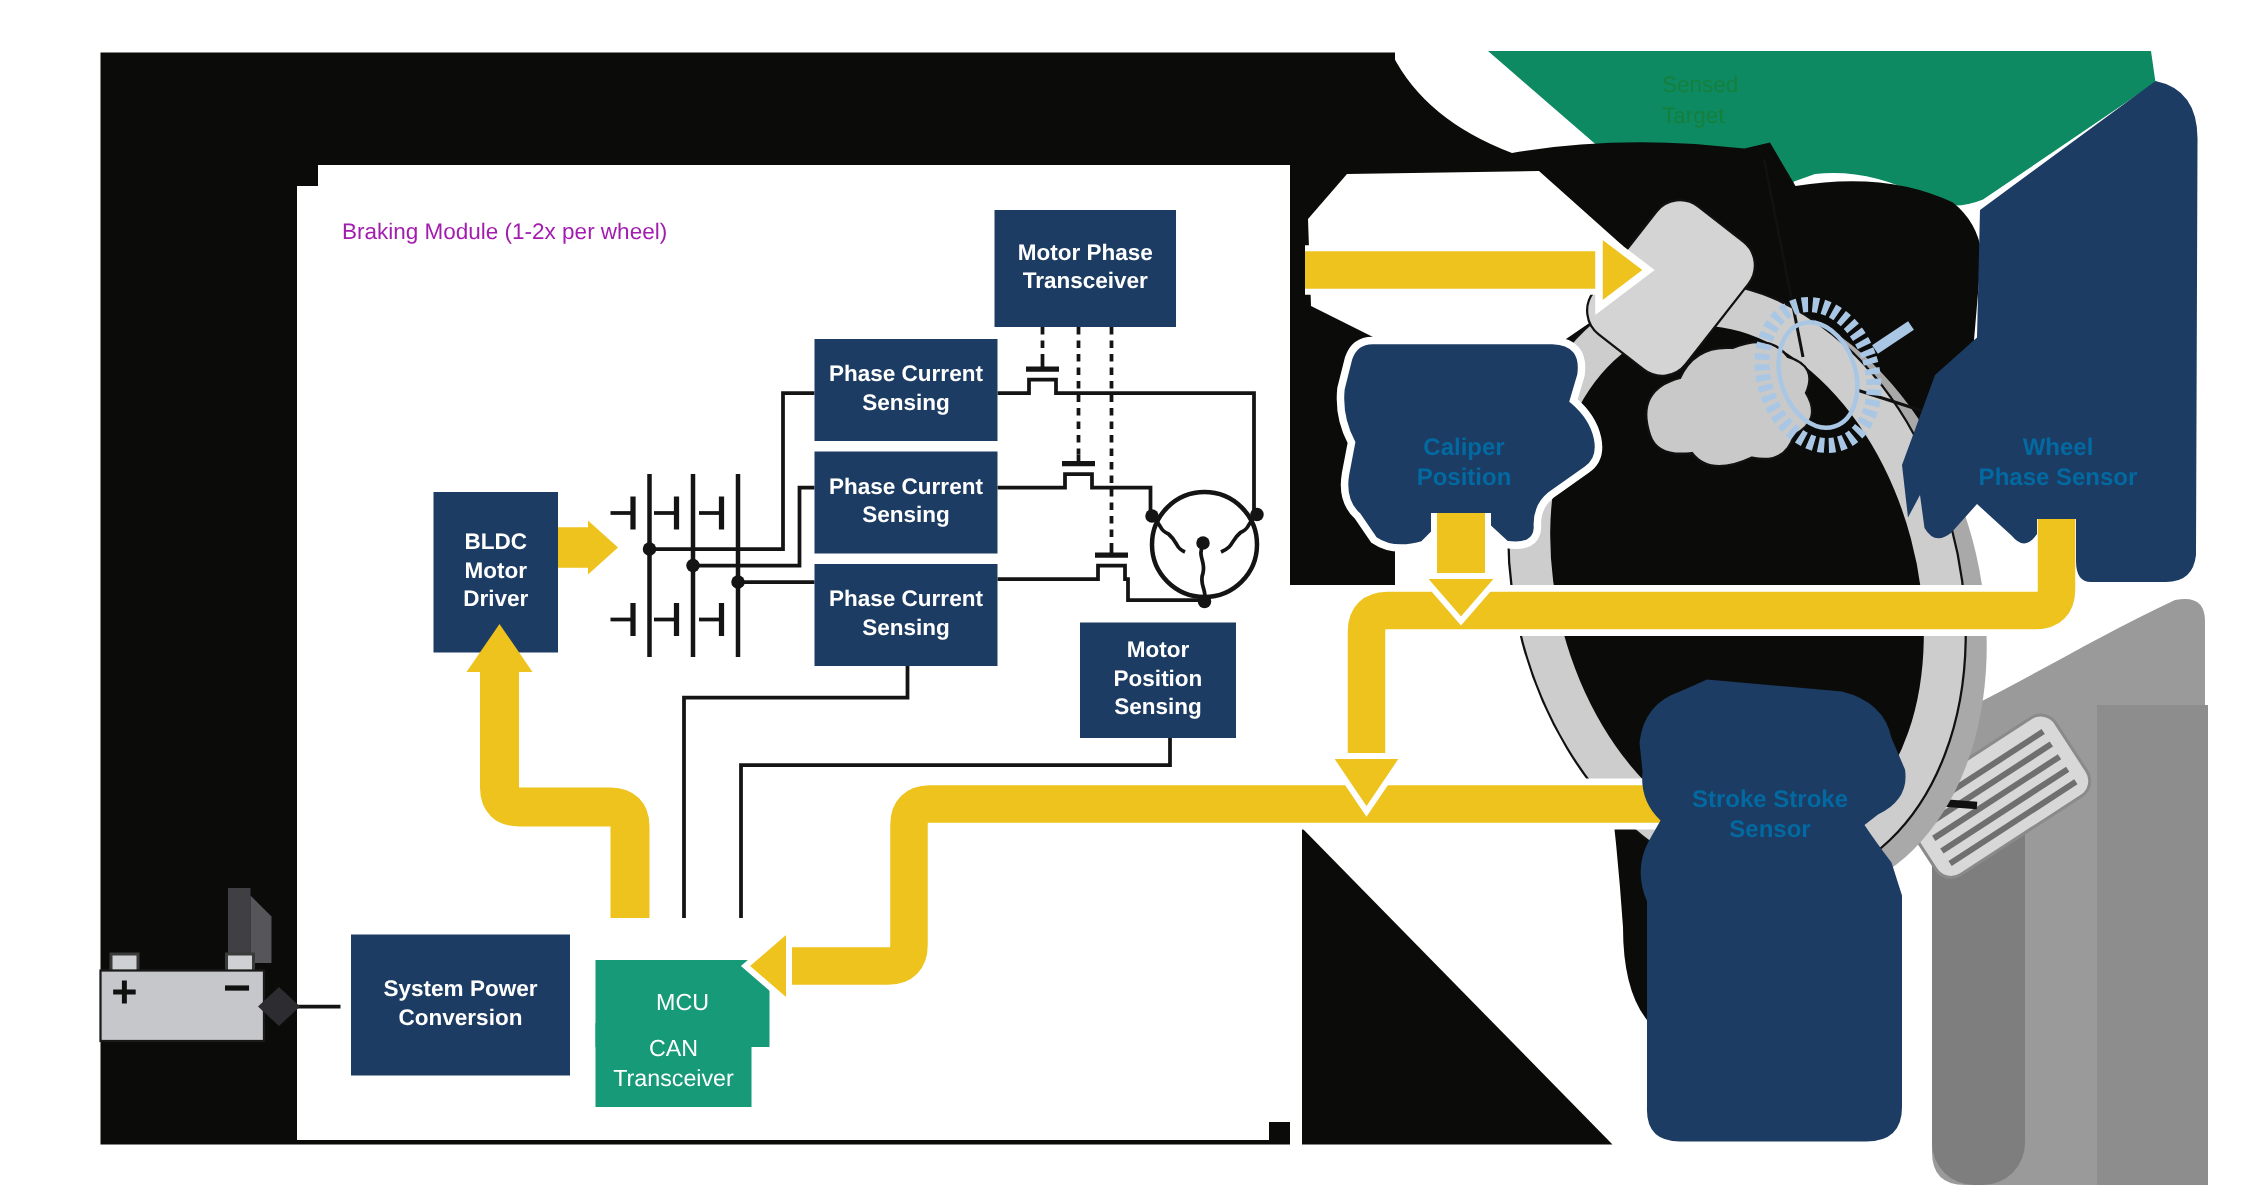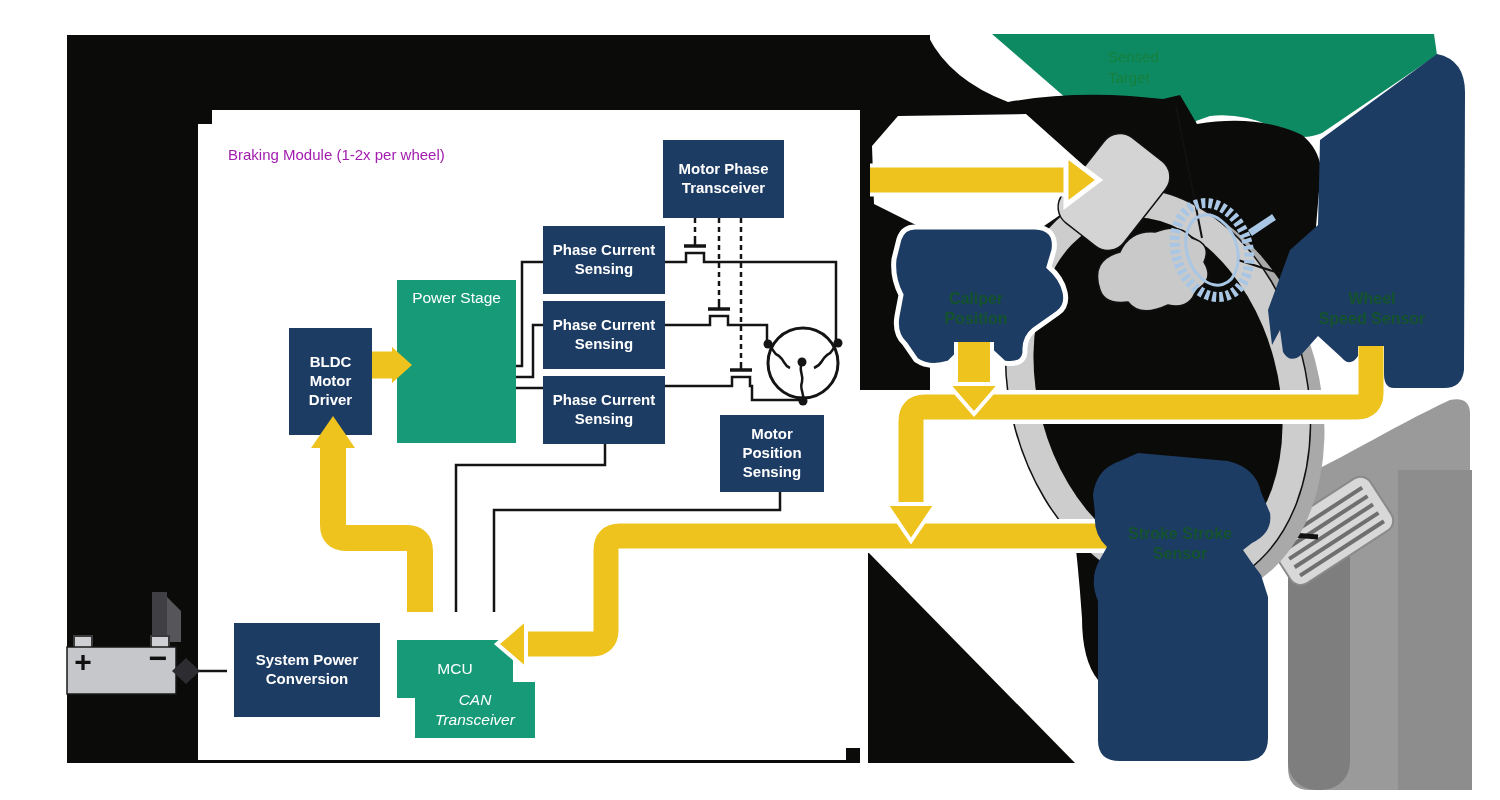--- a/index.html
+++ b/index.html
@@ -6,21 +6,21 @@
   #canvas{position:relative;width:1500px;height:800px;background:#fff;overflow:hidden;
           font-family:"Liberation Sans","DejaVu Sans",sans-serif;}
   svg{position:absolute;left:0;top:0;}
   .lbl{position:absolute;color:#15803d;text-align:left;}
   .box{position:absolute;display:flex;flex-direction:column;align-items:center;justify-content:center;
        color:#fff;text-align:center;}
   .navy{background:#1d3c63;}
   .green{background:#169a78;}
   .bold{font-weight:bold;font-size:15px;line-height:1.25;}
   .reg{font-weight:400;font-size:15.5px;line-height:1.3;}
-  .blob-lbl{position:absolute;color:#14532d;font-weight:bold;font-size:16px;line-height:1.22;text-align:center;}
+  .blob-lbl{position:absolute;color:#0369a1;font-weight:bold;font-size:16px;line-height:1.22;text-align:center;}
   .line{display:block;}
   #module-title{position:absolute;color:#a21caf;font-size:15px;font-weight:400;}
   .batt-sign{position:absolute;color:#101010;font-weight:bold;}
 </style>
 </head>
 <body>
 
 <div id="canvas">
 
 <svg width="1500" height="800" viewBox="0 0 1500 800">
@@ -192,23 +192,20 @@
 </svg>
 
 <div id="module-title" style="left:228px;top:146px;">Braking Module (1-2x per wheel)</div>
 
 <div class="box navy bold" style="left:289px;top:328px;width:83px;height:107px;">
   <span class="line">BLDC</span>
   <span class="line">Motor</span>
   <span class="line">Driver</span>
 </div>
 
-<div class="box green reg" style="left:397px;top:280px;width:119px;height:163px;justify-content:flex-start;padding-top:8px;box-sizing:border-box;">
-  <span class="line">Power Stage</span>
-</div>
 
 <div class="box navy bold" style="left:543px;top:226px;width:122px;height:68px;">
   <span class="line">Phase Current</span>
   <span class="line">Sensing</span>
 </div>
 <div class="box navy bold" style="left:543px;top:301px;width:122px;height:68px;">
   <span class="line">Phase Current</span>
   <span class="line">Sensing</span>
 </div>
 <div class="box navy bold" style="left:543px;top:376px;width:122px;height:68px;">
@@ -223,41 +220,41 @@
 
 <div class="box navy bold" style="left:720px;top:415px;width:104px;height:77px;">
   <span class="line">Motor Position</span>
   <span class="line">Sensing</span>
 </div>
 
 <div class="box green reg" style="left:397px;top:640px;width:116px;height:58px;">
   <span class="line">MCU</span>
 </div>
 
-<div class="box green reg" style="left:415px;top:682px;width:120px;height:56px;font-style:italic;">
+<div class="box green reg" style="left:397px;top:682px;width:104px;height:56px;">
   <span class="line">CAN</span>
   <span class="line">Transceiver</span>
 </div>
 
 <div class="box navy bold" style="left:234px;top:623px;width:146px;height:94px;">
   <span class="line">System Power</span>
   <span class="line">Conversion</span>
 </div>
 
 <div class="lbl" style="left:1108px;top:46px;width:140px;font-size:15px;line-height:1.4;">
   <span class="line">Sensed</span>
   <span class="line">Target</span>
 </div>
 <div class="blob-lbl" style="left:906px;top:289px;width:140px;">
   <span class="line">Caliper</span>
   <span class="line">Position</span>
 </div>
 <div class="blob-lbl" style="left:1292px;top:289px;width:160px;">
   <span class="line">Wheel</span>
-  <span class="line">Speed Sensor</span>
+  <span class="line">Phase Sensor</span>
 </div>
 <div class="blob-lbl" style="left:1100px;top:524px;width:160px;">
   <span class="line">Stroke Stroke</span>
   <span class="line">Sensor</span>
 </div>
 
 <div class="batt-sign" style="left:68px;top:645px;width:30px;font-size:30px;text-align:center;">+</div>
 <div class="batt-sign" style="left:138px;top:640px;width:40px;font-size:32px;text-align:center;">−</div>
 
 <svg width="1500" height="800" viewBox="0 0 1500 800" style="pointer-events:none;">

